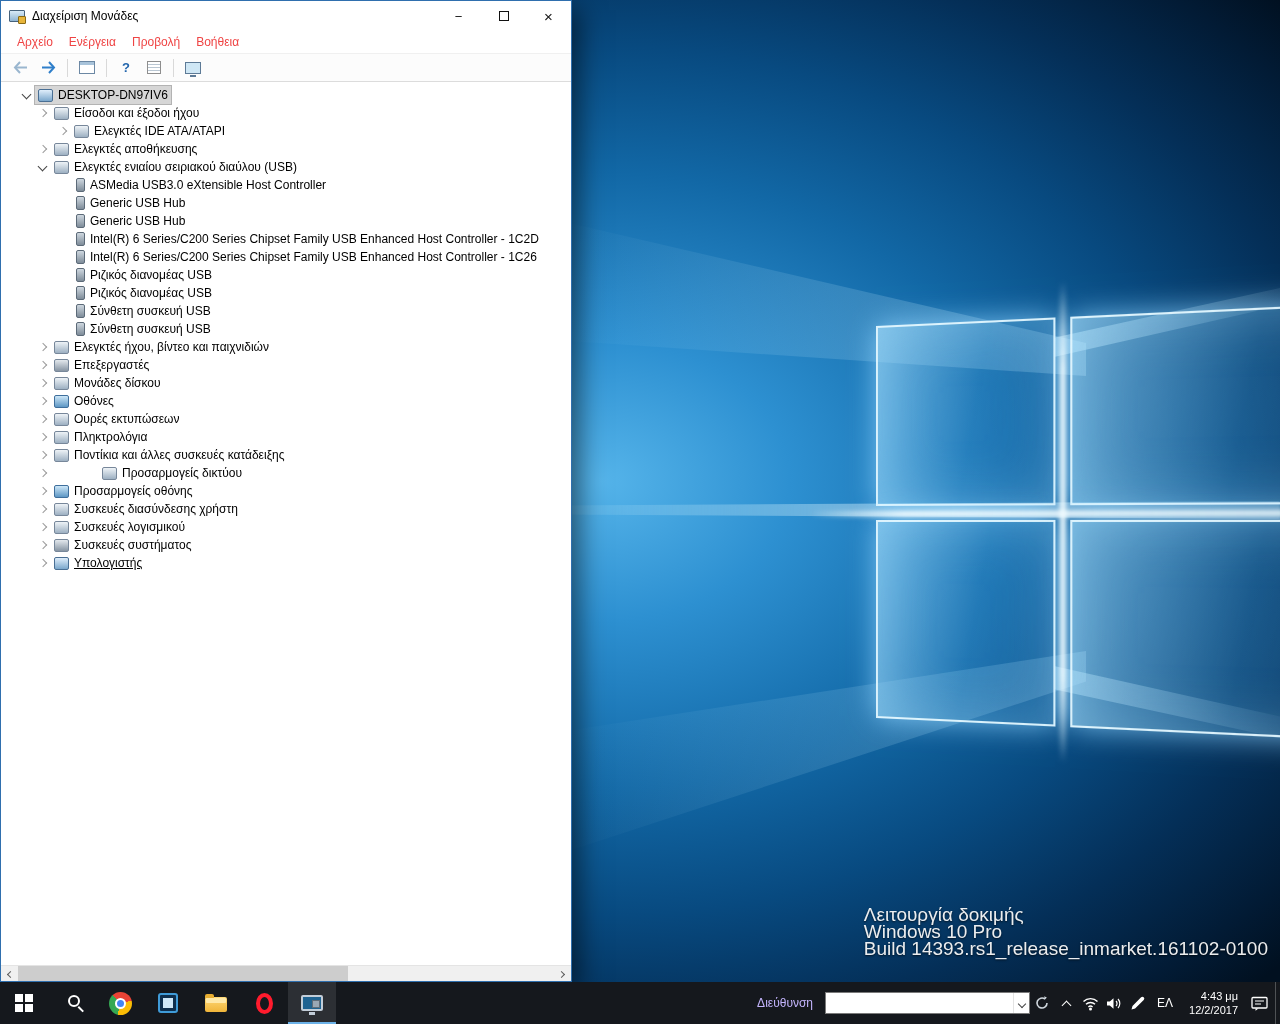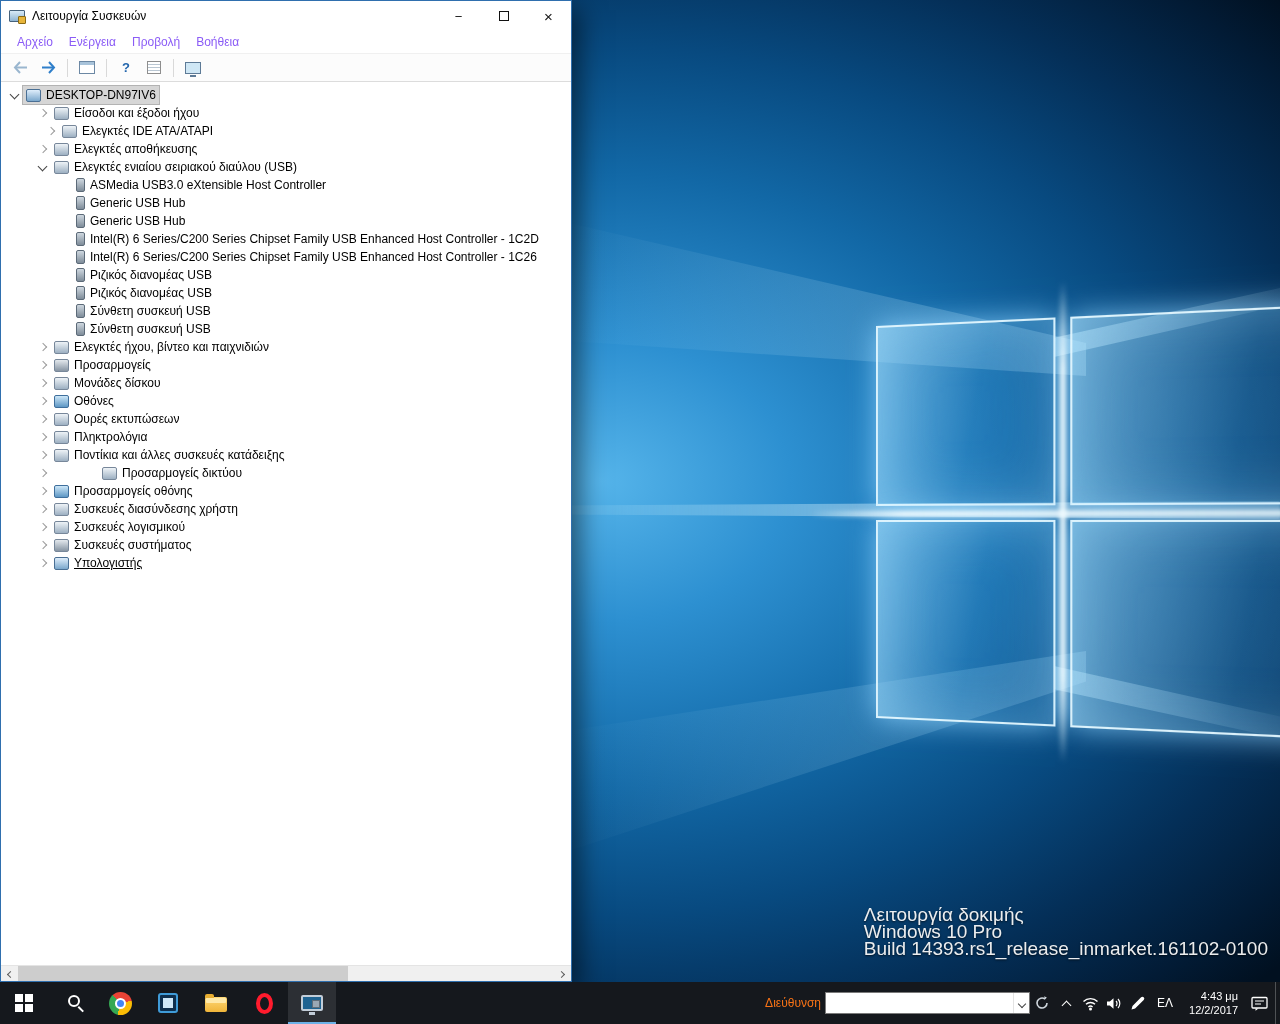--- a/index.html
+++ b/index.html
@@ -48,21 +48,21 @@
   .win-ic{width:16px;height:12px;border:1px solid #46627c;border-radius:1px;position:relative;
     background:linear-gradient(180deg,#d8eaf7,#8fb4d2);flex:none;}
   .win-ic::after{content:"";position:absolute;right:-2px;bottom:-3px;width:6px;height:6px;
     background:#e8b53a;border:1px solid #8a6a14;border-radius:1px;}
   .title-text{font-size:12px;color:#000;margin-left:7px;}
   .cap-btns{margin-left:auto;display:flex;height:100%;}
   .cap{width:45px;height:100%;display:flex;align-items:center;justify-content:center;font-size:13px;color:#111;}
   .cap .max-box{width:10px;height:10px;border:1px solid #111;}
   .cap.close{font-size:15px;}
   .menubar{flex:0 0 23px;display:flex;align-items:center;padding-left:8px;border-bottom:1px solid #f0f0f0;background:#fff;}
-  .menu-item{font-size:12px;padding:3px 8px;color:#8b5cf6;}
+  .menu-item{font-size:12px;padding:3px 8px;color:#ef4444;}
   .toolbar{flex:0 0 28px;display:flex;align-items:center;padding-left:6px;gap:2px;
     background:#fcfcfc;border-bottom:1px solid #dcdcdc;}
   .tb{width:26px;height:24px;display:flex;align-items:center;justify-content:center;}
   .tsep{width:1px;height:18px;background:#d9d9d9;margin:0 4px;}
   .ic-window{width:16px;height:13px;border:1px solid #6c88a4;background:#fff;position:relative;}
   .ic-window::before{content:"";position:absolute;left:0;right:0;top:0;height:3px;background:#a8c3da;}
   .ic-help{font-size:13px;font-weight:bold;color:#2366ad;}
   .ic-props{width:14px;height:13px;border:1px solid #8e8e8e;
     background:repeating-linear-gradient(180deg,#ffffff 0 2px,#b9c6d2 2px 3px);}
   .ic-scan{width:16px;height:12px;border:1px solid #5d7a96;background:#cfe7f5;position:relative;}
@@ -111,21 +111,21 @@
   .appblue{width:20px;height:20px;border:2px solid #3f9bd8;border-radius:3px;background:#0e2f4e;position:relative;}
   .appblue::after{content:"";position:absolute;left:3px;top:3px;width:10px;height:10px;background:#cfe8f8;}
   .folder{width:22px;height:15px;background:linear-gradient(#ffd977,#f0b53a);border-radius:2px;position:relative;margin-top:3px;}
   .folder::before{content:"";position:absolute;left:0;top:-3px;width:9px;height:4px;background:#e8ae32;border-radius:2px 2px 0 0;}
   .folder::after{content:"";position:absolute;left:1px;top:1px;right:1px;height:5px;background:#ffe9a8;border-radius:1px;}
   .opera{width:17px;height:21px;border:4px solid #ff1b2d;border-radius:50%;}
   .dm-ic{width:22px;height:16px;border:2px solid #c2cdd8;border-radius:2px;background:#1f6391;position:relative;}
   .dm-ic::before{content:"";position:absolute;left:6px;bottom:-6px;width:6px;height:3px;background:#c2cdd8;}
   .dm-ic::after{content:"";position:absolute;right:1px;bottom:1px;width:6px;height:6px;background:#9aa7b4;border:1px solid #5f6c79;}
   .tb-right{margin-left:auto;display:flex;align-items:center;height:100%;}
-  .addr-label{color:#f97316;font-size:12px;margin-right:4px;}
+  .addr-label{color:#c4b5fd;font-size:12px;margin-right:12px;}
   .addr-box{width:205px;height:22px;background:#fff;border:1px solid #7a7a7a;display:flex;align-items:center;}
   .addr-input{flex:1;height:100%;border:none;outline:none;font-size:12px;padding:0 4px;background:transparent;}
   .addr-chev{width:16px;height:100%;position:relative;border-left:1px solid #e3e3e3;}
   .addr-chev::after{content:"";position:absolute;left:5px;top:8px;width:5px;height:5px;
     border-right:1.2px solid #444;border-bottom:1.2px solid #444;transform:rotate(45deg);}
   .go,.tray{min-width:24px;height:42px;display:flex;align-items:center;justify-content:center;padding:0 3px;}
   .chev-up{width:7px;height:7px;border-left:1.6px solid #fff;border-top:1.6px solid #fff;transform:rotate(45deg);margin-top:4px;}
   .lang{color:#fff;font-size:12px;padding:0 7px;}
   .clock{display:flex;flex-direction:column;align-items:flex-end;justify-content:center;color:#fff;
     font-size:11px;line-height:14px;padding:0 9px;height:42px;}
@@ -149,21 +149,21 @@
   <div id="watermark">
     <div>Λειτουργία δοκιμής</div>
     <div>Windows 10 Pro</div>
     <div>Build 14393.rs1_release_inmarket.161102-0100</div>
   </div>
 </div>
 
 <div id="dm-window">
   <div class="titlebar">
     <span class="win-ic"></span>
-    <span class="title-text">Λειτουργία Συσκευών</span>
+    <span class="title-text">Διαχείριση Μονάδες</span>
     <span class="cap-btns">
       <button class="cap">−</button>
       <button class="cap">
           <span class="max-box"></span>
         </button>
       <button class="cap close">×</button>
     </span>
   </div>
 
   <div class="menubar">
@@ -197,35 +197,35 @@
     <button class="tb">
         <span class="ic-props"></span>
       </button>
     <span class="tsep"></span>
     <button class="tb">
         <span class="ic-scan"></span>
       </button>
   </div>
 
   <div class="tree">
-      <div class="tree-row selected" style="padding-left: 4px;">
+      <div class="tree-row selected" style="padding-left: 16px;">
         <span class="chev expanded"></span>
         <span class="row-content">
           <span class="ticon computer-icon"></span>
           <span class="tree-label">DESKTOP-DN97IV6</span>
         </span>
       </div>
       <div class="tree-row" style="padding-left: 32px;">
         <span class="chev collapsed"></span>
         <span class="row-content">
           <span class="ticon audio-io-icon"></span>
           <span class="tree-label">Είσοδοι και έξοδοι ήχου</span>
         </span>
       </div>
-      <div class="tree-row" style="padding-left: 40px;">
+      <div class="tree-row" style="padding-left: 52px;">
         <span class="chev collapsed"></span>
         <span class="row-content">
           <span class="ticon ide-controller-icon"></span>
           <span class="tree-label">Ελεγκτές IDE ATA/ATAPI</span>
         </span>
       </div>
       <div class="tree-row" style="padding-left: 32px;">
         <span class="chev collapsed"></span>
         <span class="row-content">
           <span class="ticon storage-controller-icon"></span>
@@ -306,21 +306,21 @@
         <span class="chev collapsed"></span>
         <span class="row-content">
           <span class="ticon media-controller-icon"></span>
           <span class="tree-label">Ελεγκτές ήχου, βίντεο και παιχνιδιών</span>
         </span>
       </div>
       <div class="tree-row" style="padding-left: 32px;">
         <span class="chev collapsed"></span>
         <span class="row-content">
           <span class="ticon processor-icon"></span>
-          <span class="tree-label">Προσαρμογείς</span>
+          <span class="tree-label">Επεξεργαστές</span>
         </span>
       </div>
       <div class="tree-row" style="padding-left: 32px;">
         <span class="chev collapsed"></span>
         <span class="row-content">
           <span class="ticon disk-drive-icon"></span>
           <span class="tree-label">Μονάδες δίσκου</span>
         </span>
       </div>
       <div class="tree-row" style="padding-left: 32px;">

